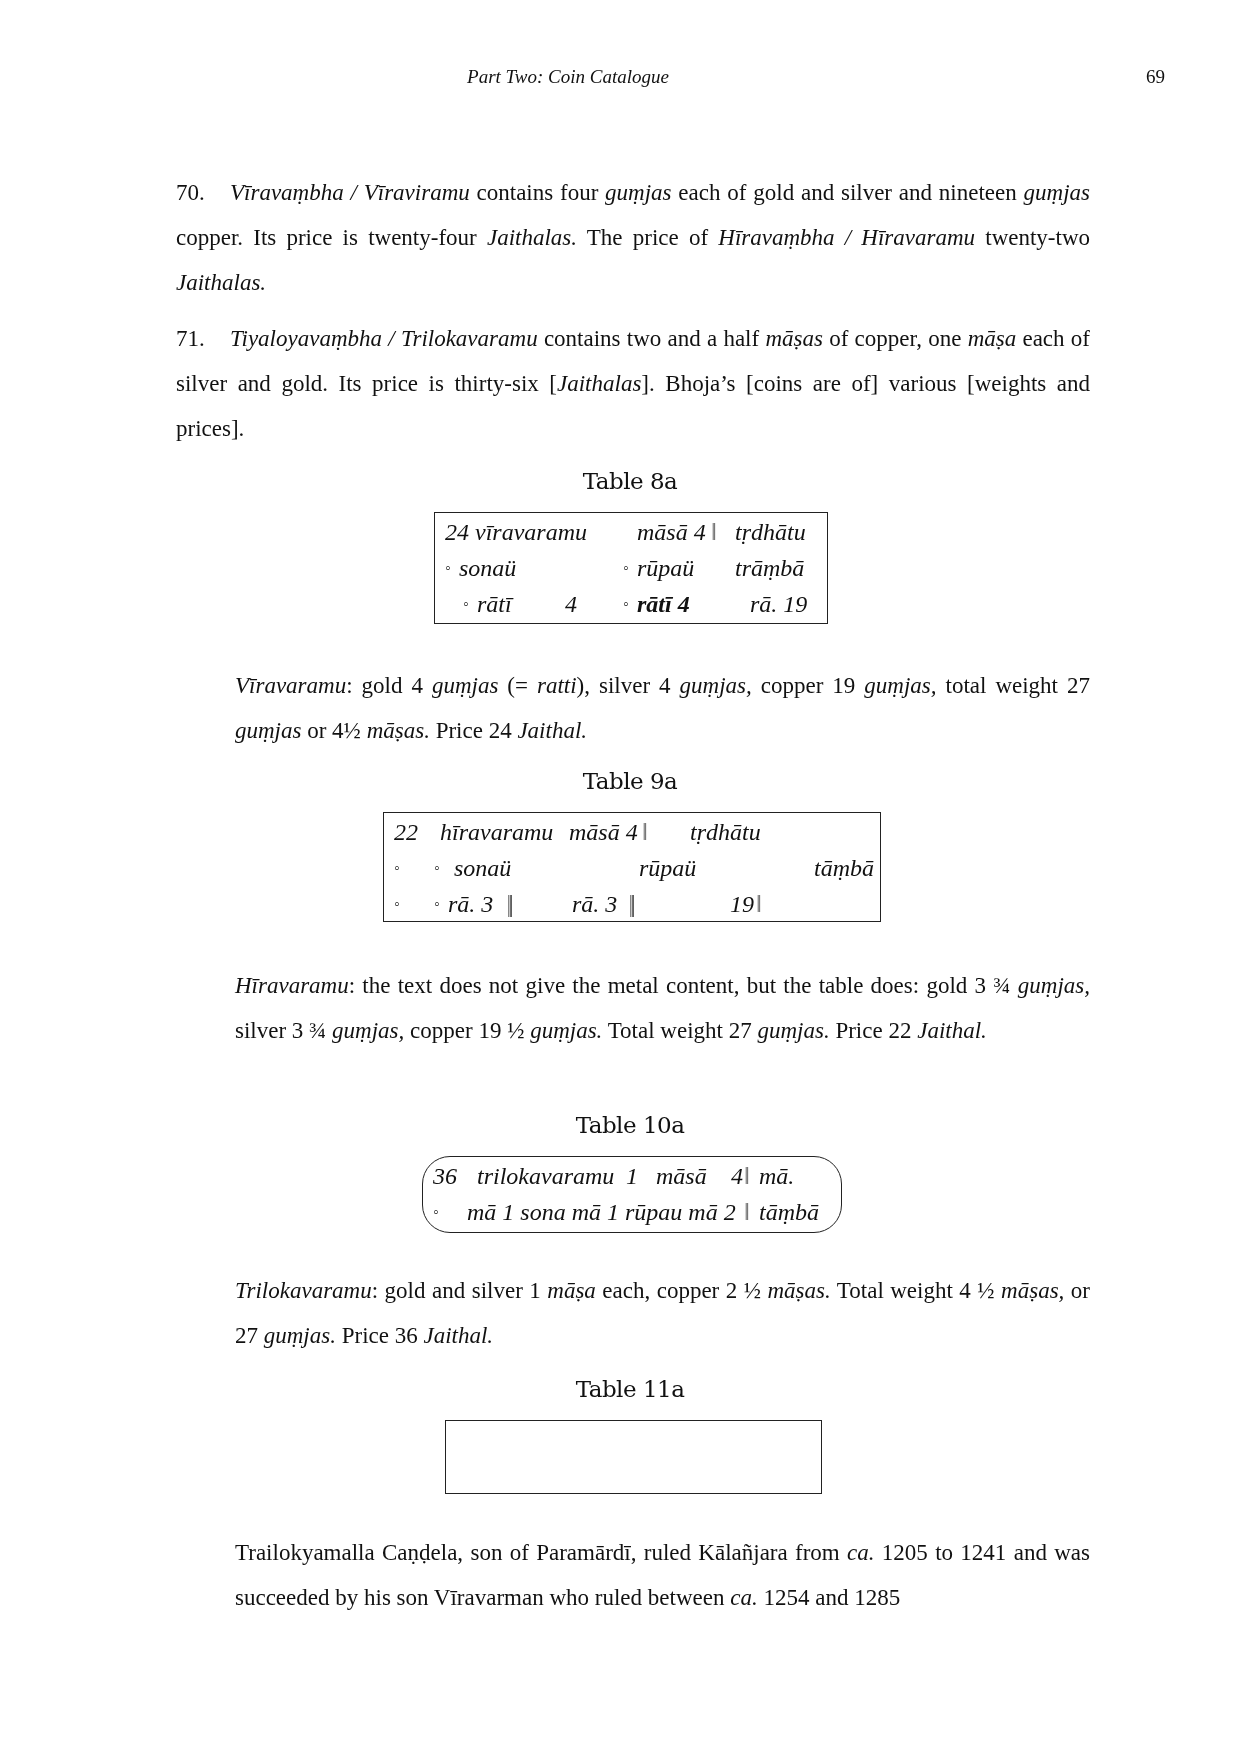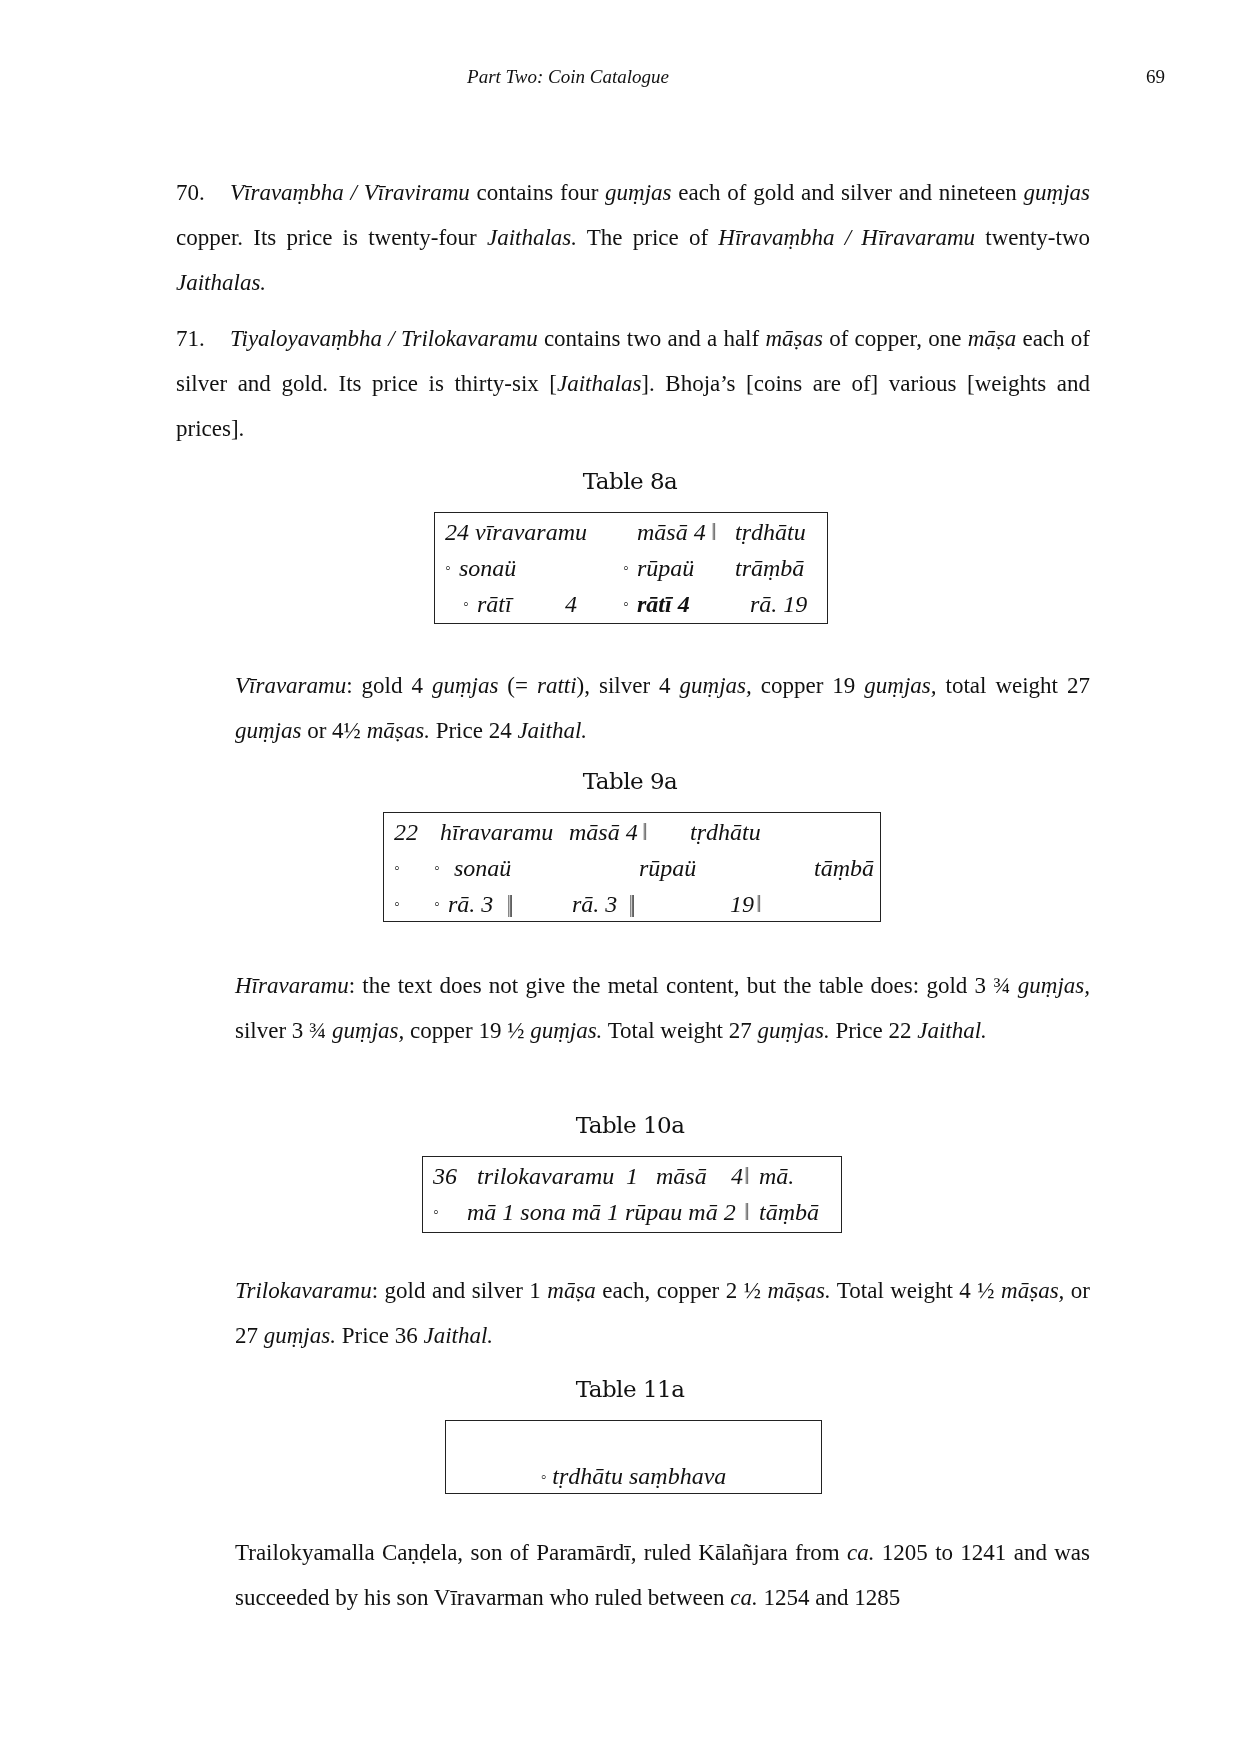--- a/index.html
+++ b/index.html
@@ -96,21 +96,21 @@
     <span class="cell" style="left:336px;">19</span>
     <span class="cell dbar" style="left:362px;">‖</span>
   </div>
 </div>
 
 <div class="para c9">
   <span><i>Hīravaramu</i><span>: the text does not give the metal content, but the table does: gold 3 ¾ </span><i>guṃjas,</i><span> silver 3 ¾ </span><i>guṃjas,</i><span> copper 19 ½ </span><i>guṃjas.</i><span> Total weight 27 </span><i>guṃjas.</i><span> Price 22 </span><i>Jaithal.</i></span>
 </div>
 
 <div class="tcap" style="left:480px; top:1112px; width:300px;">Table 10a</div>
-<div class="tbox" style="left:422px; top:1156px; width:420px; height:77px;">
+<div class="tbox" style="left:422px; top:1156px; width:420px; height:77px;border-radius:28px;">
   <div class="trow" style="top:1px; left:10px; width:400px;">
     <span class="cell" style="left:0;">36</span>
     <span class="cell" style="left:44px;">trilokavaramu</span>
     <span class="cell" style="left:193px;">1</span>
     <span class="cell" style="left:223px;">māsā</span>
     <span class="cell" style="left:298px;">4</span>
     <span class="cell dbar" style="left:311px;">‖</span>
     <span class="cell" style="left:326px;">mā.</span>
   </div>
   <div class="trow" style="top:37px; left:10px; width:400px;">
@@ -120,21 +120,17 @@
     <span class="cell" style="left:326px;">tāṃbā</span>
   </div>
 </div>
 
 <div class="para c10">
   <span><i>Trilokavaramu</i><span>: gold and silver 1 </span><i>māṣa</i><span> each, copper 2 ½ </span><i>māṣas.</i><span> Total weight 4 ½ </span><i>māṣas,</i><span> or 27 </span><i>guṃjas.</i><span> Price 36 </span><i>Jaithal.</i></span>
 </div>
 
 <div class="tcap" style="left:480px; top:1376px; width:300px;">Table 11a</div>
 <div class="tbox" style="left:445px; top:1420px; width:377px; height:74px; text-align:center;">
-  <div class="trow" style="top:37px; left:0; width:375px;">
-    <span class="circ">◦</span>
-    <span>tṛdhātu saṃbhava</span>
-  </div>
 </div>
 
 <div class="para c11" style="text-align:justify;">
   <span><span>Trailokyamalla Caṇḍela, son of Paramārdī, ruled Kālañjara from </span><i>ca.</i><span> 1205 to 1241 and was succeeded by his son Vīravarman who ruled between </span><i>ca.</i><span> 1254 and 1285</span></span>
 </div>
 
 </body></html>

